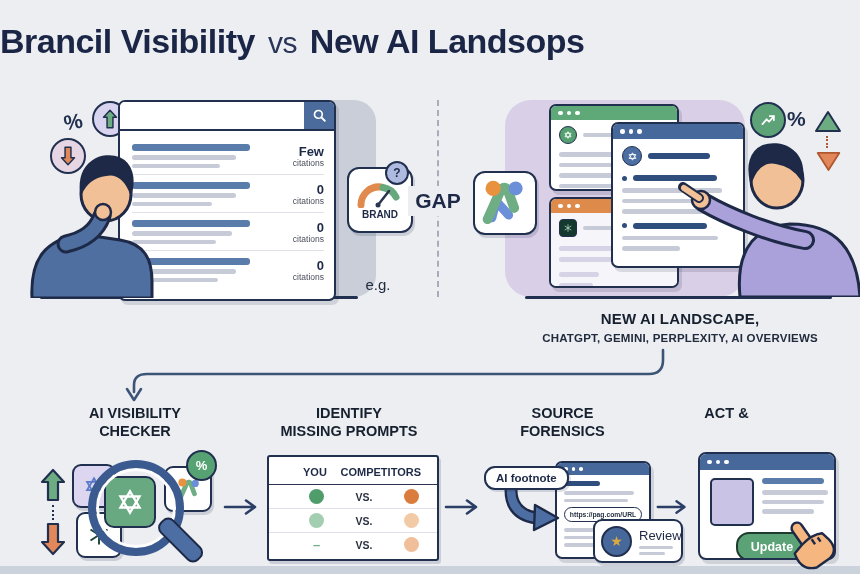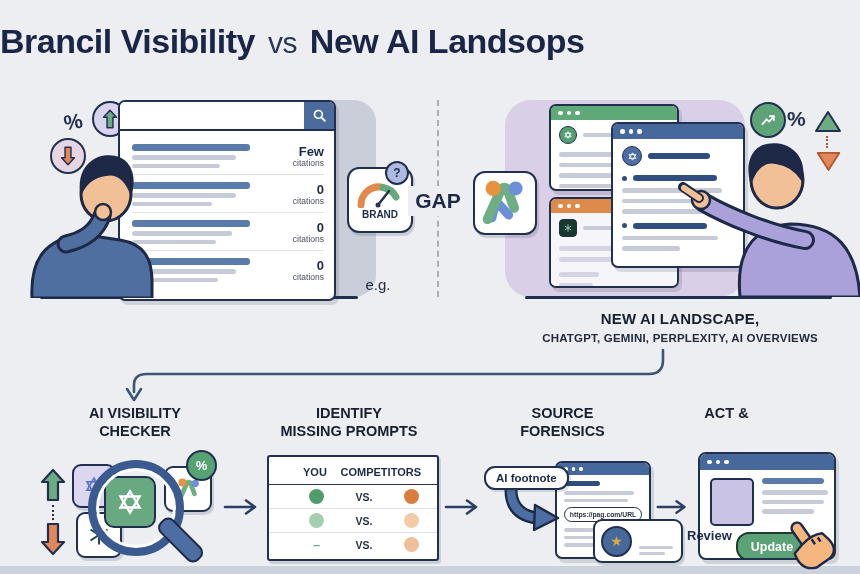--- a/index.html
+++ b/index.html
@@ -381,21 +381,21 @@
       <div class="bar b-gray" style="width:70px;margin-top:6px;height:3.5px;"></div>
       <div class="bar b-gray" style="width:62px;margin-top:4px;height:3.5px;"></div>
       <div class="bar b-gray" style="width:50px;margin-top:4px;height:3.5px;"></div>
     </div>
   </div>
   <div class="abs card" style="left:593px;top:519px;width:90px;height:44px;border-radius:9px;border-width:2px;z-index:3;display:flex;align-items:center;gap:7px;padding:0 6px;box-sizing:border-box;">
     <div class="circle-ic" style="width:27px;height:27px;background:#47689a;flex:0 0 auto;">
       <span style="color:#d9a93f;font-size:14px;line-height:14px;">★</span>
     </div>
     <div>
-      <div style="font-size:13px;font-weight:700;margin-left:48px;">Review</div>
+      <div style="font-size:13px;font-weight:400;">Review</div>
       <div class="bar b-gray" style="width:34px;height:3px;margin-top:3px;"></div>
       <div class="bar b-gray" style="width:26px;height:3px;margin-top:3px;"></div>
     </div>
   </div>
 
   <svg class="abs steparrow" style="left:655px;top:498px;" width="34" height="18" viewBox="0 0 38 18">
       <path d="M3 9 H31 M24 2.5 L33 9 L24 15.5"></path>
     </svg>
 
   <div class="abs window" style="left:698px;top:452px;width:134px;height:104px;border-radius:8px;">

